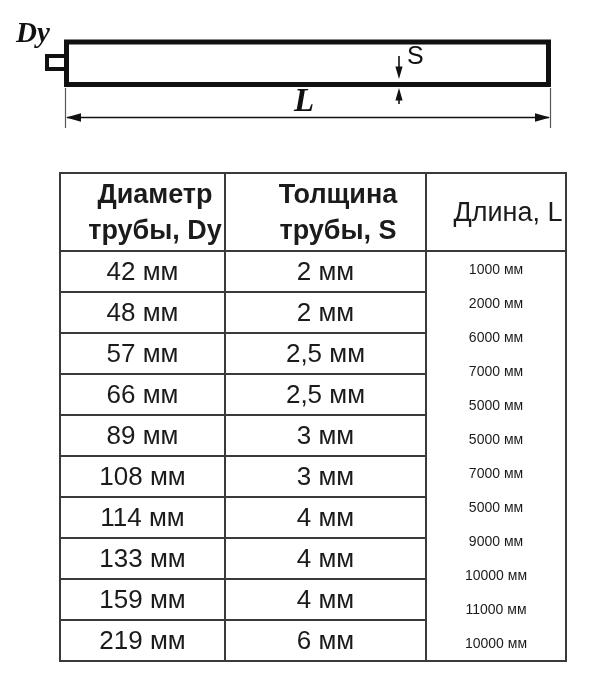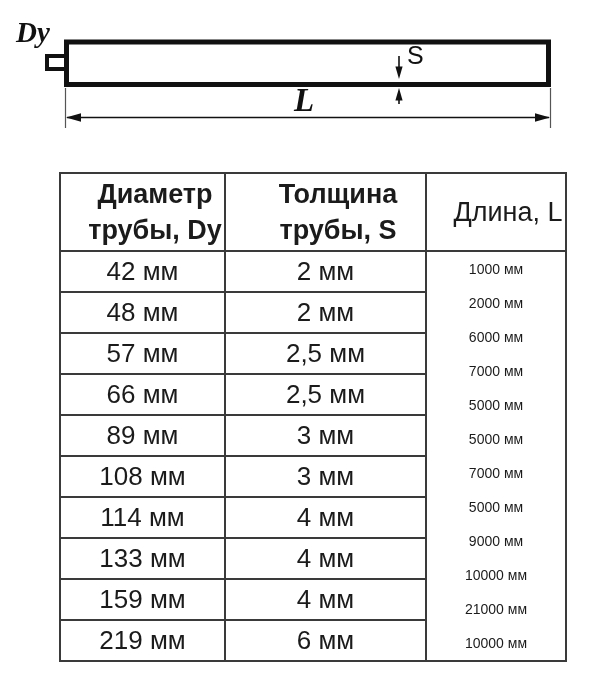--- a/index.html
+++ b/index.html
@@ -148,21 +148,21 @@
           <div class="len">1000 мм</div>
           <div class="len">2000 мм</div>
           <div class="len">6000 мм</div>
           <div class="len">7000 мм</div>
           <div class="len">5000 мм</div>
           <div class="len">5000 мм</div>
           <div class="len">7000 мм</div>
           <div class="len">5000 мм</div>
           <div class="len">9000 мм</div>
           <div class="len">10000 мм</div>
-          <div class="len">21000 мм</div>
+          <div class="len">11000 мм</div>
           <div class="len">10000 мм</div>
         </td>
       </tr>
       <tr class="row">
         <td class="val">48 мм</td>
         <td class="val">2 мм</td>
       </tr>
       <tr class="row">
         <td class="val">57 мм</td>
         <td class="val">2,5 мм</td>

